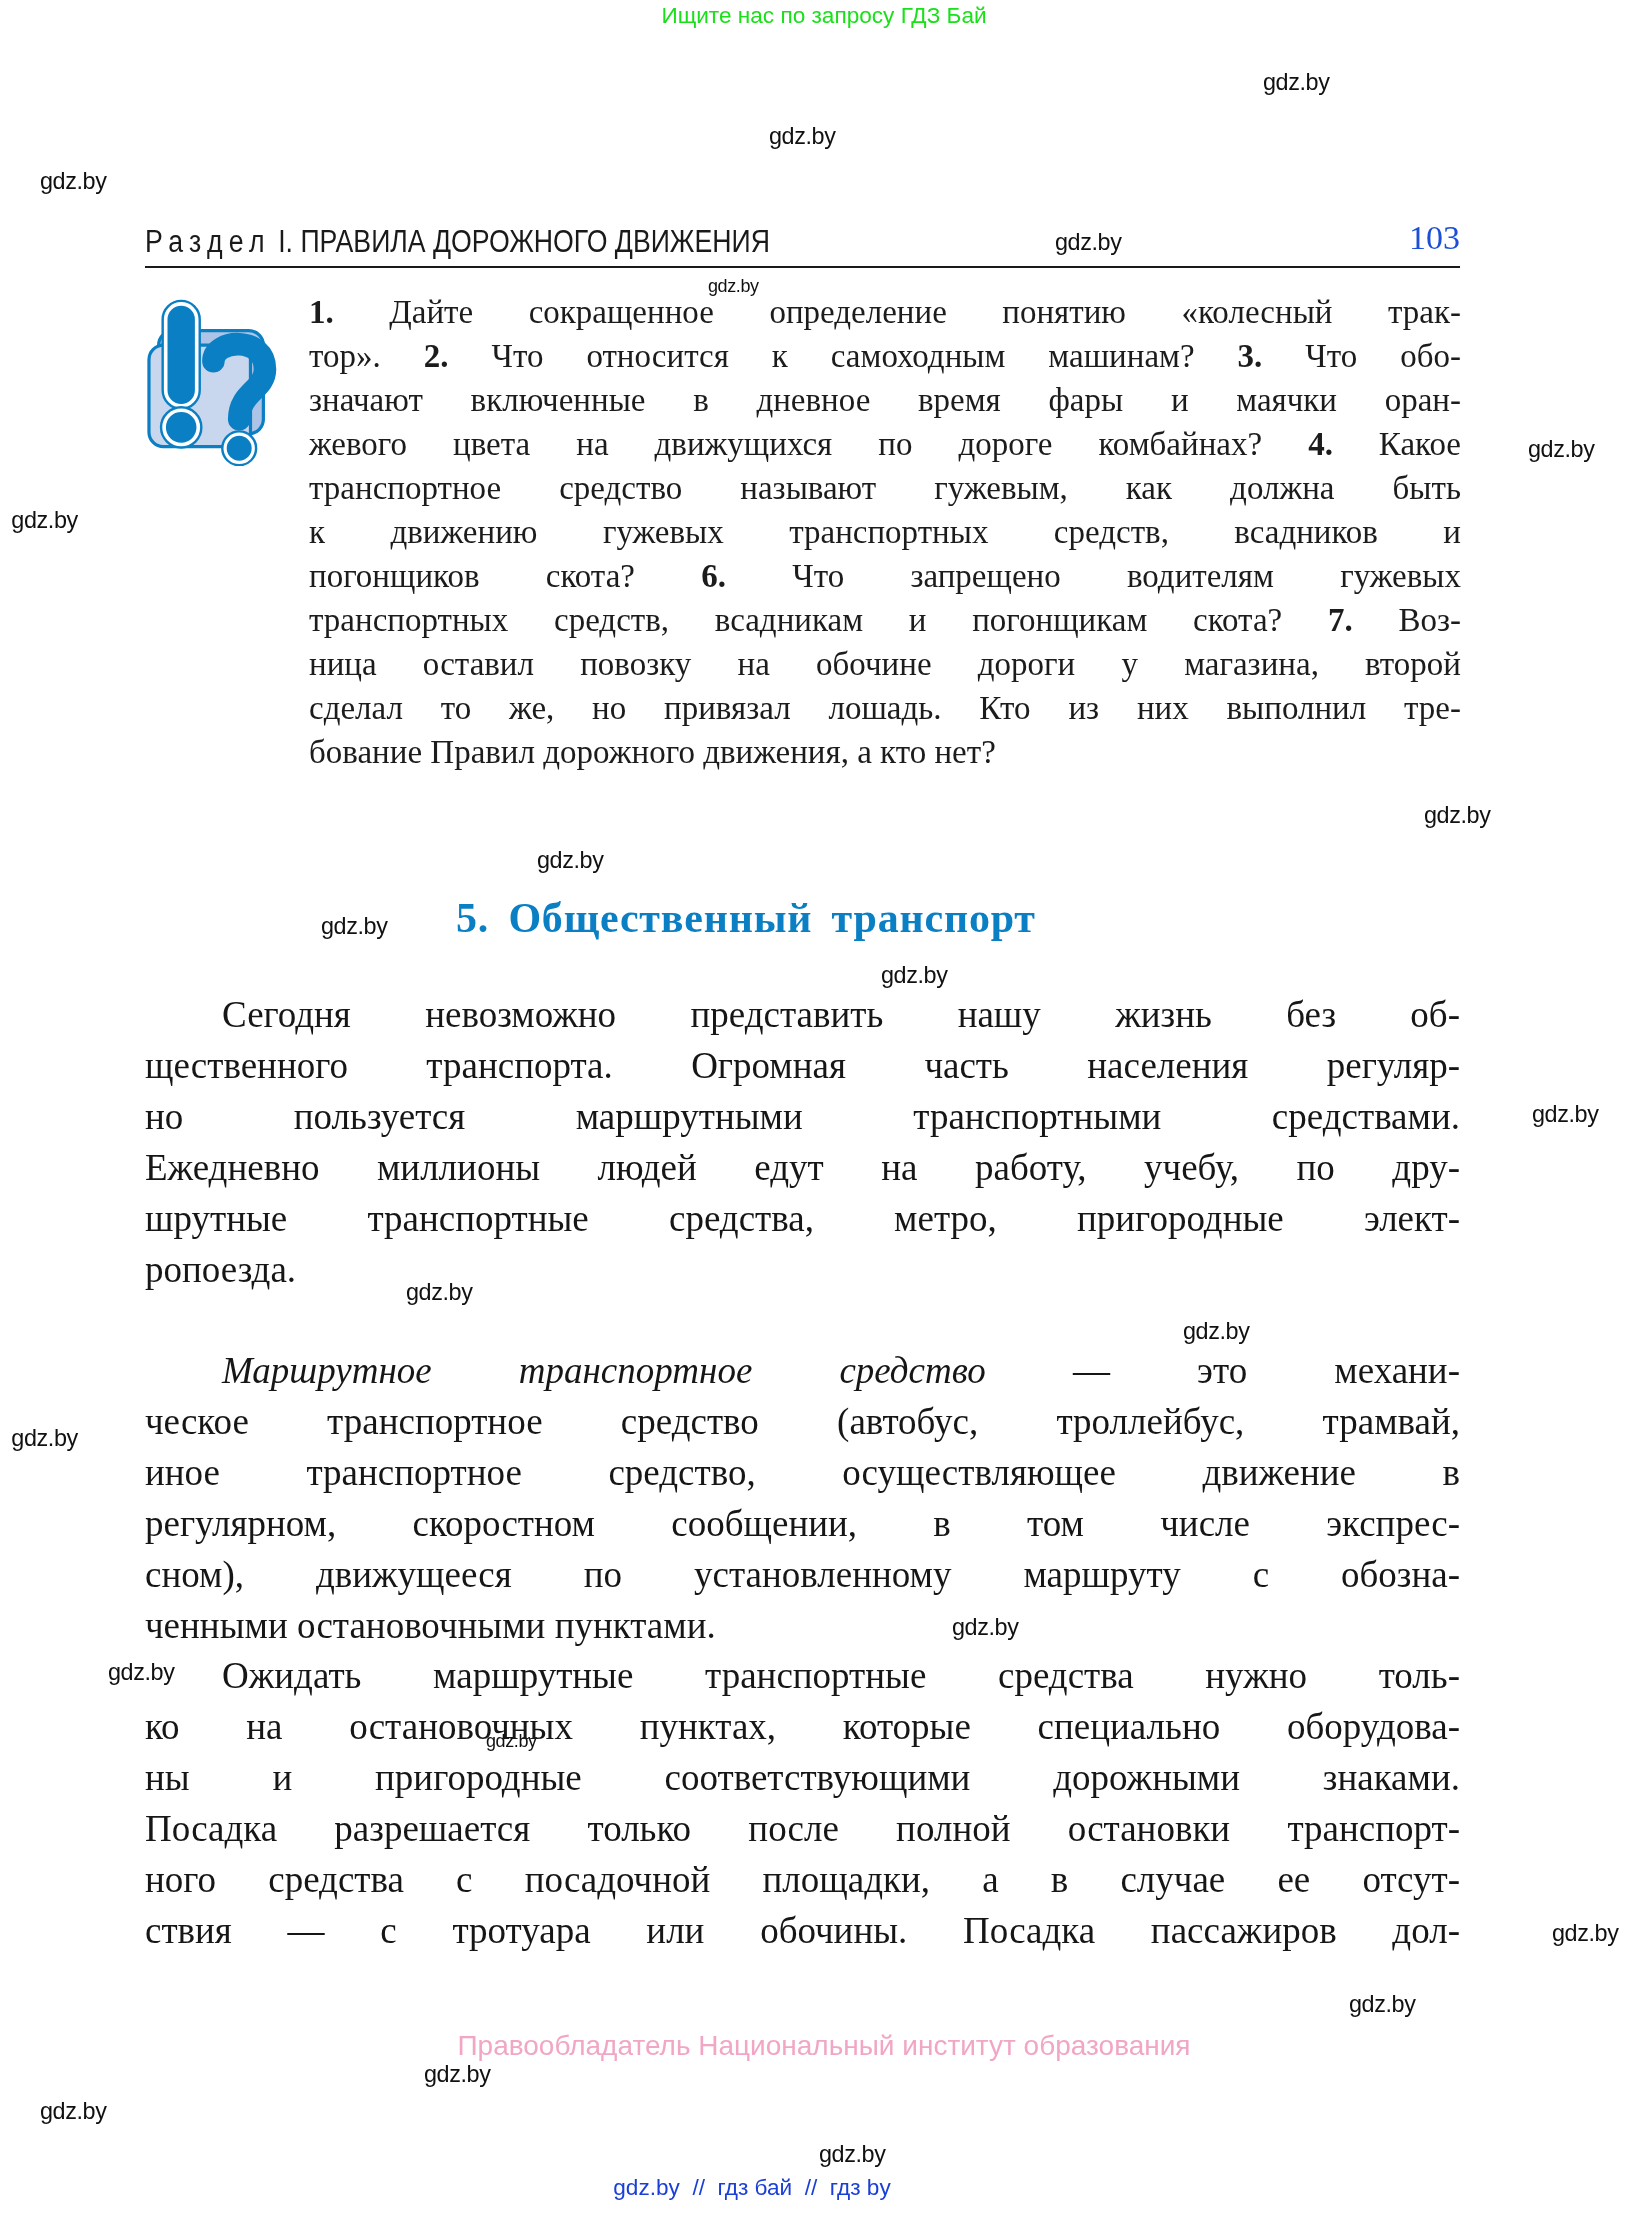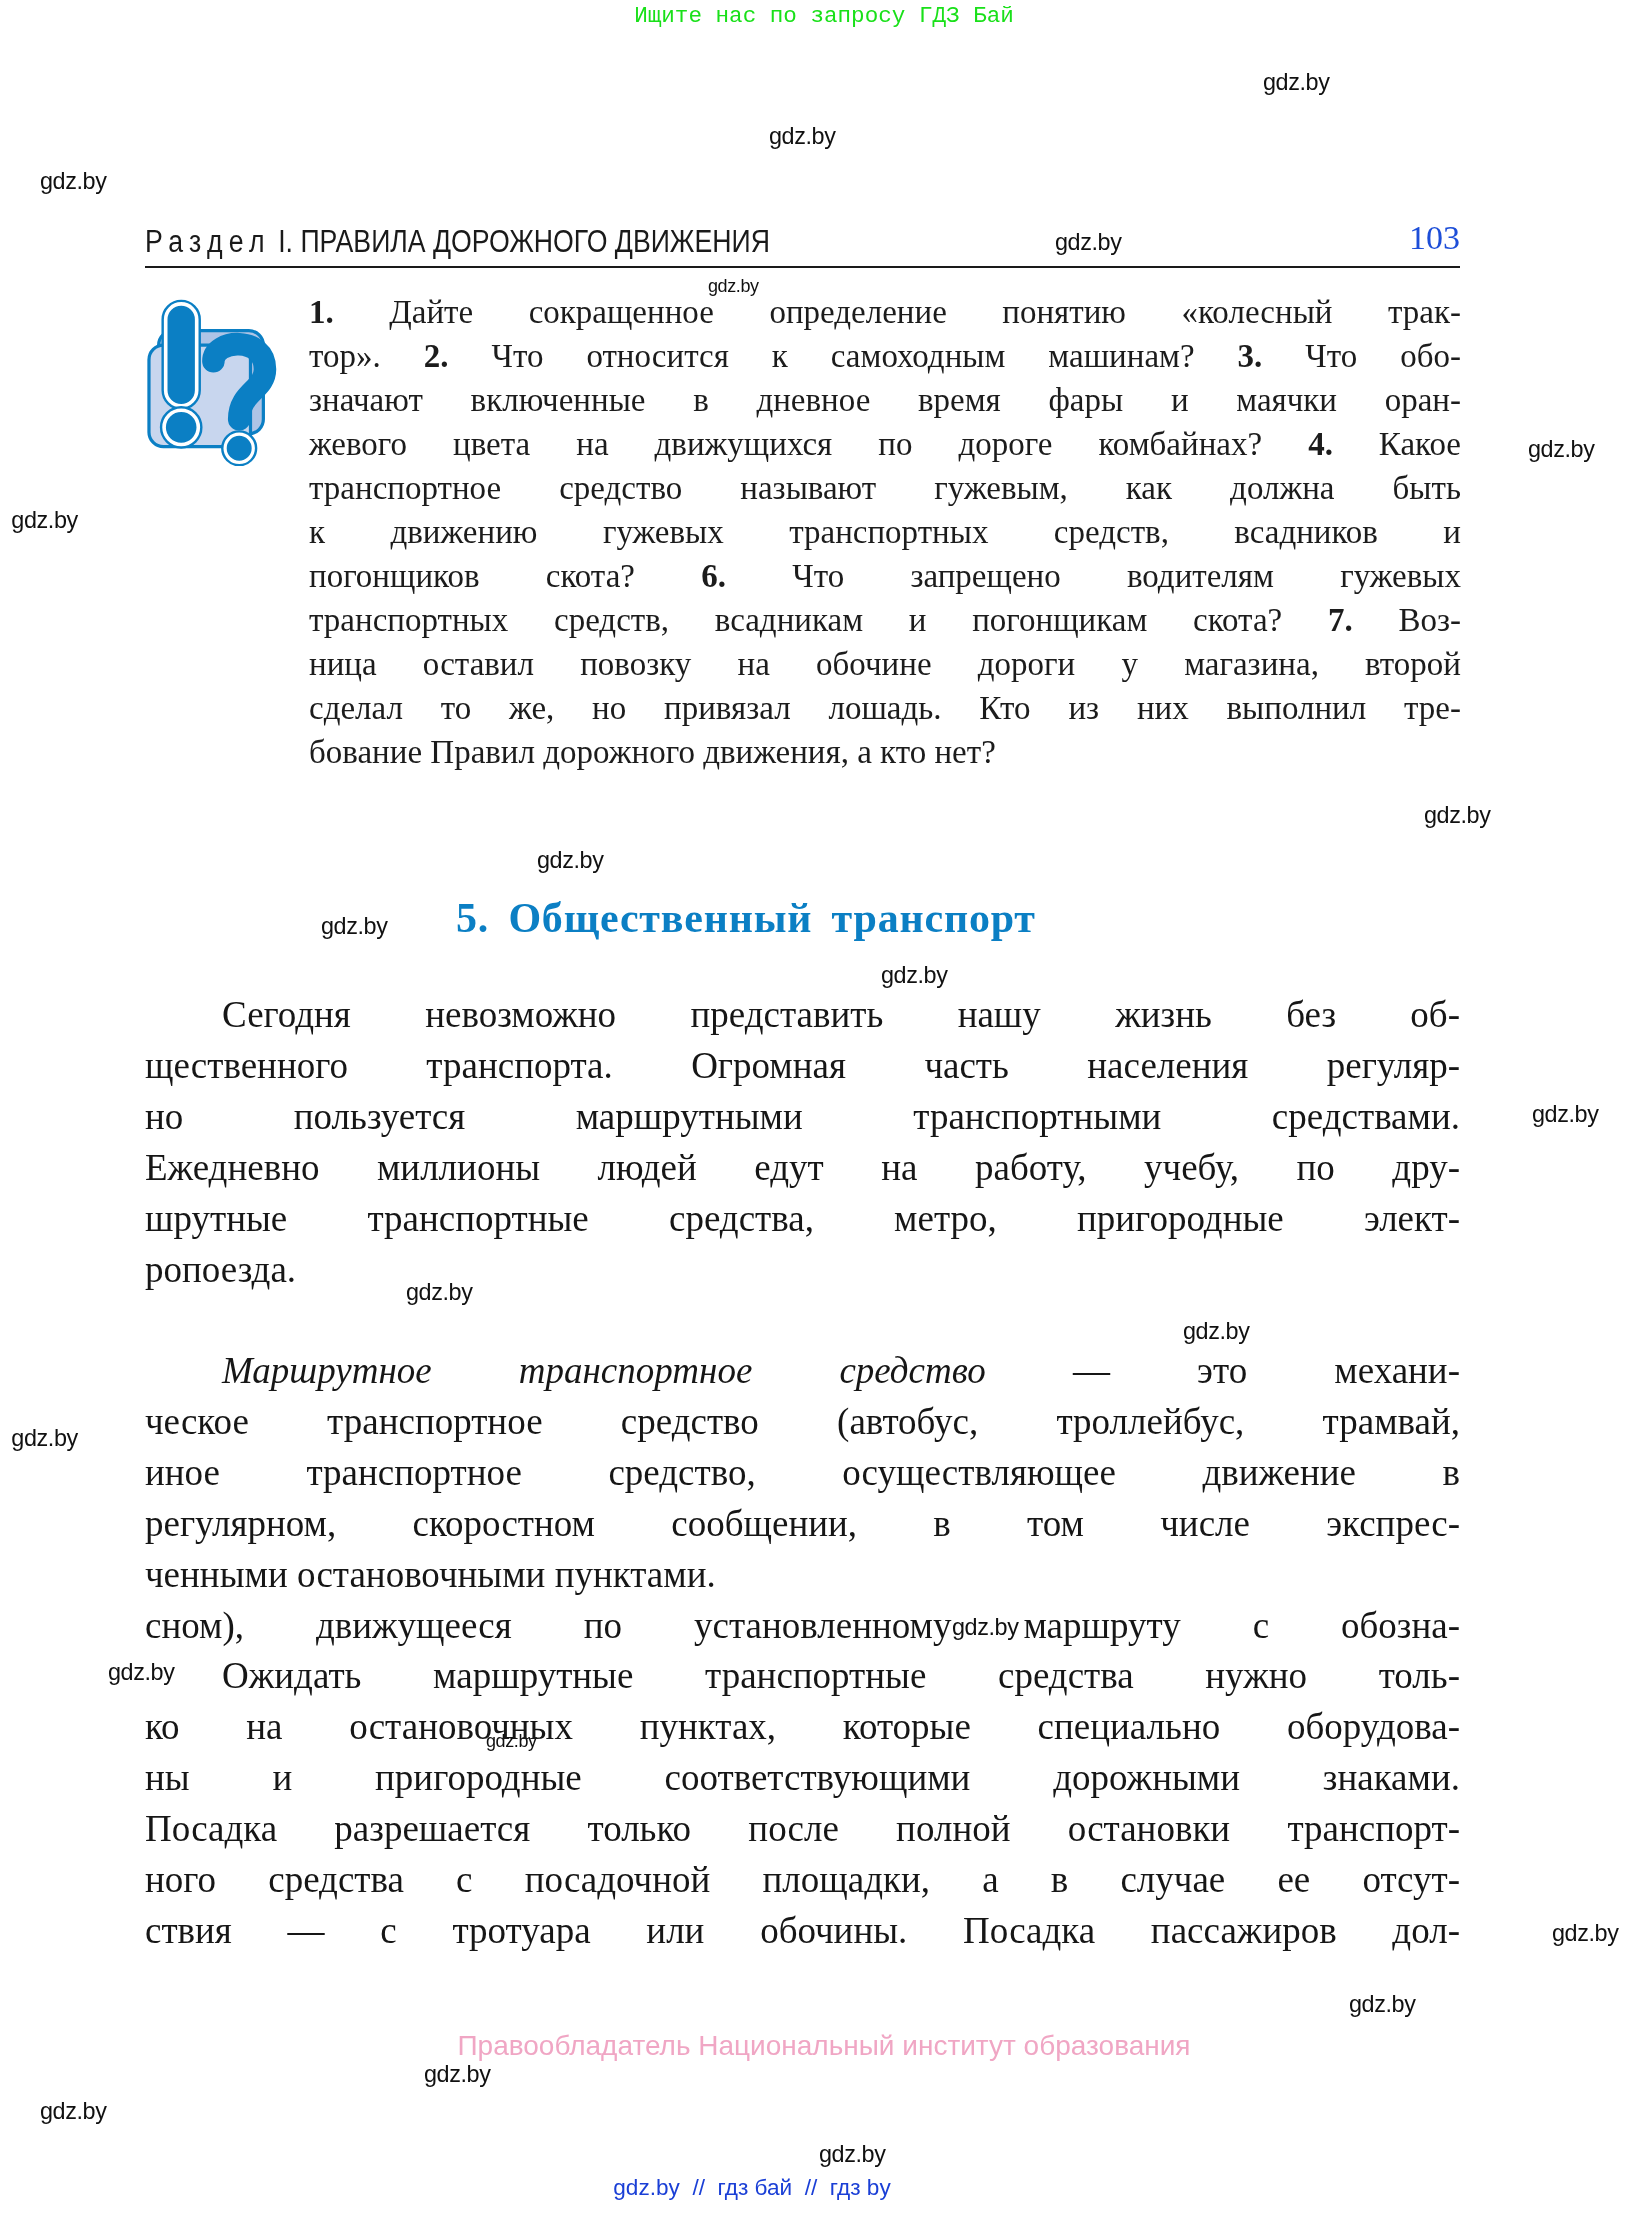--- a/index.html
+++ b/index.html
@@ -1,20 +1,20 @@
 <!DOCTYPE html>
 <html style="font-size:13px"><head>
 <meta charset="utf-8">
 <style>
   html, body { margin: 0; padding: 0; background: #ffffff; }
   body { width: 1648px; height: 2216px; position: relative; overflow: hidden; }
   .abs { position: absolute; }
   .wm { position: absolute; font-family: "Liberation Sans", sans-serif; font-size: 23.4px; color: #111; white-space: nowrap; letter-spacing: -0.4px; }
   .wm.small { font-size: 18px; }
-  .top-banner { left: 0; width: 1648px; top: 3.2px; text-align: center; font-family: Liberation Mono, monospace; font-size: 22.6px; color: #19e019; }
+  .top-banner { left: 0; width: 1648px; top: 3.2px; text-align: center; font-family: Liberation Sans, sans-serif; font-size: 22.6px; color: #19e019; }
   .running-head { left: 145px; top: 224px; width: 1315px; height: 42px; }
   .running-head .section { position: absolute; left: 0; top: 0; font-family: "Liberation Sans", sans-serif; font-size: 31px; color: #1a1a1a; white-space: nowrap; transform: scaleX(0.86); transform-origin: left top; }
   .running-head .section .spaced { letter-spacing: 7.3px; }
   .running-head .page-num { position: absolute; right: 0; top: -4.8px; font-family: "Liberation Serif", serif; font-size: 34px; color: #1d4ed8; }
   .rule { left: 145px; top: 266px; width: 1315px; height: 2.4px; background: #1a1a1a; }
 
   .q-icon { left: 144px; top: 292px; width: 134px; height: 174px; }
 
   .questions { left: 309px; top: 290px; width: 1152px; font-family: "Liberation Serif", serif; font-size: 33px; color: #1c1c1c; line-height: 44px; }
   .line { display: block; text-align: justify; text-align-last: justify; white-space: nowrap; height: 44px; overflow: visible; }
@@ -104,22 +104,22 @@
   <span class="line">Ежедневно миллионы людей едут на работу, учебу, по дру-</span>
   <span class="line">шрутные транспортные средства, метро, пригородные элект-</span>
   <span class="line last">ропоезда.</span>
 </div>
 
 <div class="abs body-text" style="top:1345px;">
   <span class="line indent"><i>Маршрутное транспортное средство</i><span> — это механи-</span></span>
   <span class="line">ческое транспортное средство (автобус, троллейбус, трамвай,</span>
   <span class="line">иное транспортное средство, осуществляющее движение в</span>
   <span class="line">регулярном, скоростном сообщении, в том числе экспрес-</span>
+  <span class="line">сном), движущееся по установленному маршруту с обозна-</span>
   <span class="line last">ченными остановочными пунктами.</span>
-  <span class="line">сном), движущееся по установленному маршруту с обозна-</span>
 </div>
 
 <div class="abs body-text" style="top:1650px;">
   <span class="line indent">Ожидать маршрутные транспортные средства нужно толь-</span>
   <span class="line">ко на остановочных пунктах, которые специально оборудова-</span>
   <span class="line">ны и пригородные соответствующими дорожными знаками.</span>
   <span class="line">Посадка разрешается только после полной остановки транспорт-</span>
   <span class="line">ного средства с посадочной площадки, а в случае ее отсут-</span>
   <span class="line">ствия — с тротуара или обочины. Посадка пассажиров дол-</span>
 </div>

